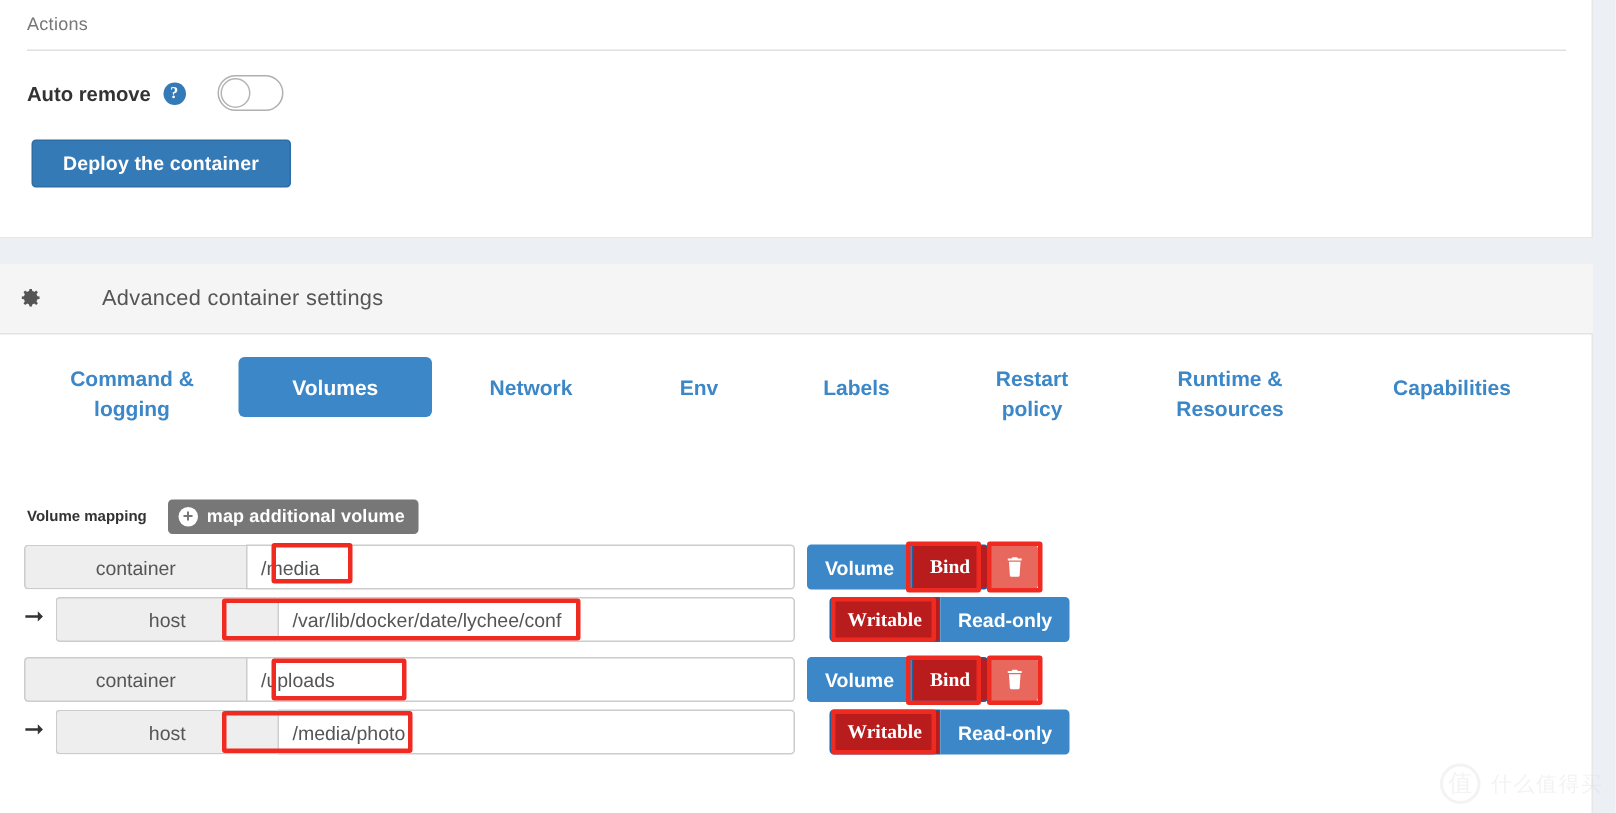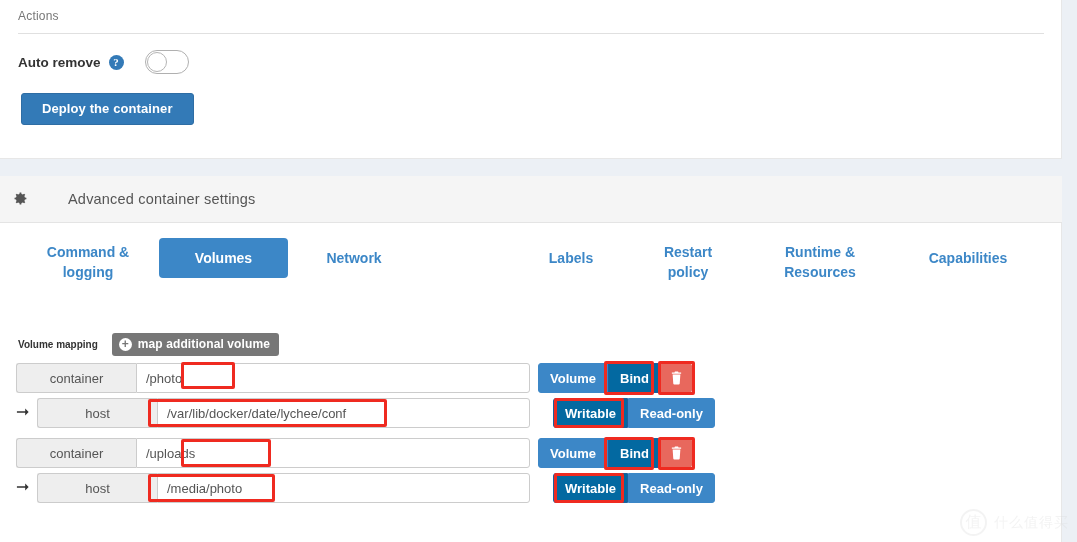--- a/index.html
+++ b/index.html
@@ -185,21 +185,21 @@
     font-size: 16px;
     color: #333;
     line-height: 16px;
   }
   .input-group {
     position: absolute;
     display: flex;
     height: 30px;
   }
   .addon {
-    width: 120px;
+    width: 148px;
     background: #eeeeee;
     border: 1px solid #ccc;
     border-right: 0;
     border-radius: 3px 0 0 3px;
     display: flex; align-items: center; justify-content: center;
     font-size: 13px;
     color: #555;
   }
   .txtinput {
     flex: 1;
@@ -219,21 +219,21 @@
     font-weight: bold;
     color: #fff;
     background: #3c87c7;
     border: 1px solid #3c87c7;
     cursor: pointer;
     padding: 0 11px;
     white-space: nowrap;
   }
   .sbtn.first { border-radius: 3px 0 0 3px; }
   .sbtn.last  { border-radius: 0 3px 3px 0; }
-  .sbtn.active { background: #0369a1; border-color: #1d5f9e; }
+  .sbtn.active { background: #b91c1c; border-color: #1d5f9e; font-family: Liberation Serif, serif; }
   .btn-trash {
     display: flex; align-items: center; justify-content: center;
     width: 32px; height: 30px;
     background: #e8685d;
     border: 1px solid #e8685d;
     border-radius: 3px;
     cursor: pointer;
   }
 
   
@@ -298,38 +298,39 @@
           <path fill="#555555" d="M14.4 6.7l-1.5-.25a5.2 5.2 0 0 0-.56-1.36l.9-1.24-1.13-1.13-1.24.9a5.2 5.2 0 0 0-1.36-.56L9.26 1.6H7.66l-.26 1.46a5.2 5.2 0 0 0-1.36.56l-1.24-.9L3.67 3.85l.9 1.24a5.2 5.2 0 0 0-.56 1.36L2.55 6.7v1.6l1.46.26c.12.48.31.94.56 1.36l-.9 1.24 1.13 1.13 1.24-.9c.42.25.88.44 1.36.56l.26 1.46h1.6l.26-1.46a5.2 5.2 0 0 0 1.36-.56l1.24.9 1.13-1.13-.9-1.24c.25-.42.44-.88.56-1.36l1.46-.26V6.7z"></path>
         </svg>
       </span>
       <span class="adv-heading-text">Advanced container settings</span>
     </div>
 
     <div class="tabs">
       <div class="tab" style="left:30px;width:116px;height:48px;">Command &amp; logging</div>
       <div class="tab active" style="left:159px;width:129px;height:40px;">Volumes</div>
       <div class="tab" style="left:305px;width:98px;height:40px;">Network</div>
+      <div class="tab" style="left:432px;width:68px;height:40px;">Env</div>
       <div class="tab" style="left:527px;width:88px;height:40px;">Labels</div>
       <div class="tab" style="left:645px;width:86px;height:48px;">Restart policy</div>
       <div class="tab" style="left:766px;width:108px;height:48px;">Runtime &amp; Resources</div>
       <div class="tab" style="left:906px;width:124px;height:40px;">Capabilities</div>
     </div>
 
     <div class="vm-head" style="top:157px;">
       <span class="vm-label">Volume mapping</span>
       <button class="btn-map-add">
         <span class="plus-circle">+</span>
         <span>map additional volume</span>
       </button>
     </div>
 
     <div class="map-row" style="top:187px;width:1062px;">
       <div class="input-group" style="left:16px;width:514px;">
         <div class="addon">container</div>
-        <div class="txtinput" placeholder="e.g. /path/in/container">/photo</div>
+        <div class="txtinput" placeholder="e.g. /path/in/container">/media</div>
       </div>
       <div class="btn-group" style="left:538px;">
         <div class="sbtn first">Volume</div>
         <div class="sbtn last active">Bind</div>
       </div>
       <div class="btn-trash" style="position:absolute;left:660px;">
         <svg viewBox="0 0 14 16" width="13" height="14" aria-hidden="true">
           <path fill="#ffffff" d="M5.2 0.6h3.6l.5 1.0h3.0v1.5H1.7V1.6h3.0zM2.6 4.0h8.8l-.7 10.4a1.2 1.2 0 0 1-1.2 1.1H4.5a1.2 1.2 0 0 1-1.2-1.1z"></path>
         </svg>
       </div>

